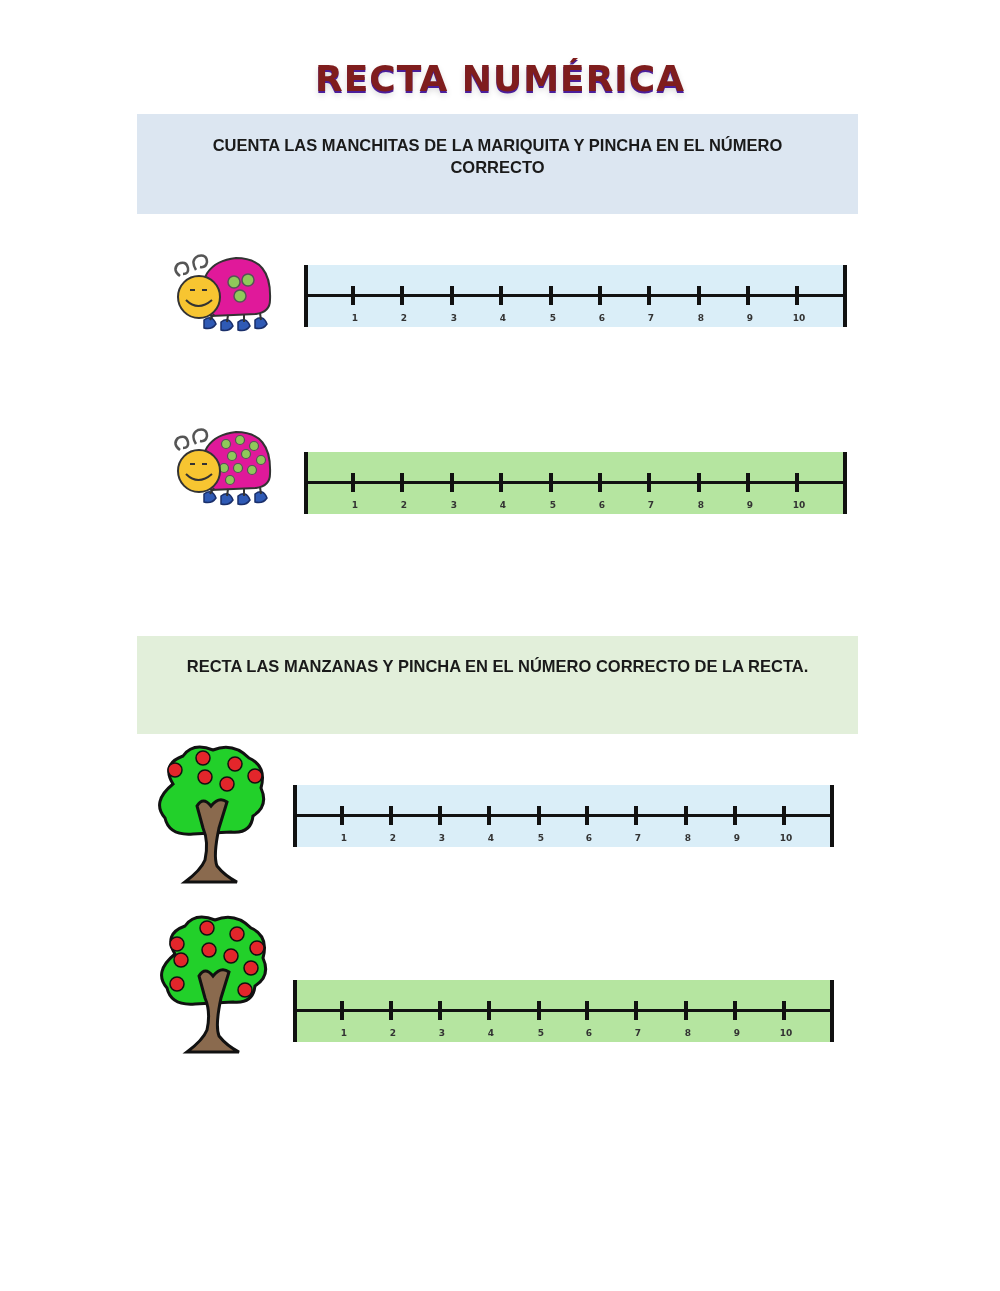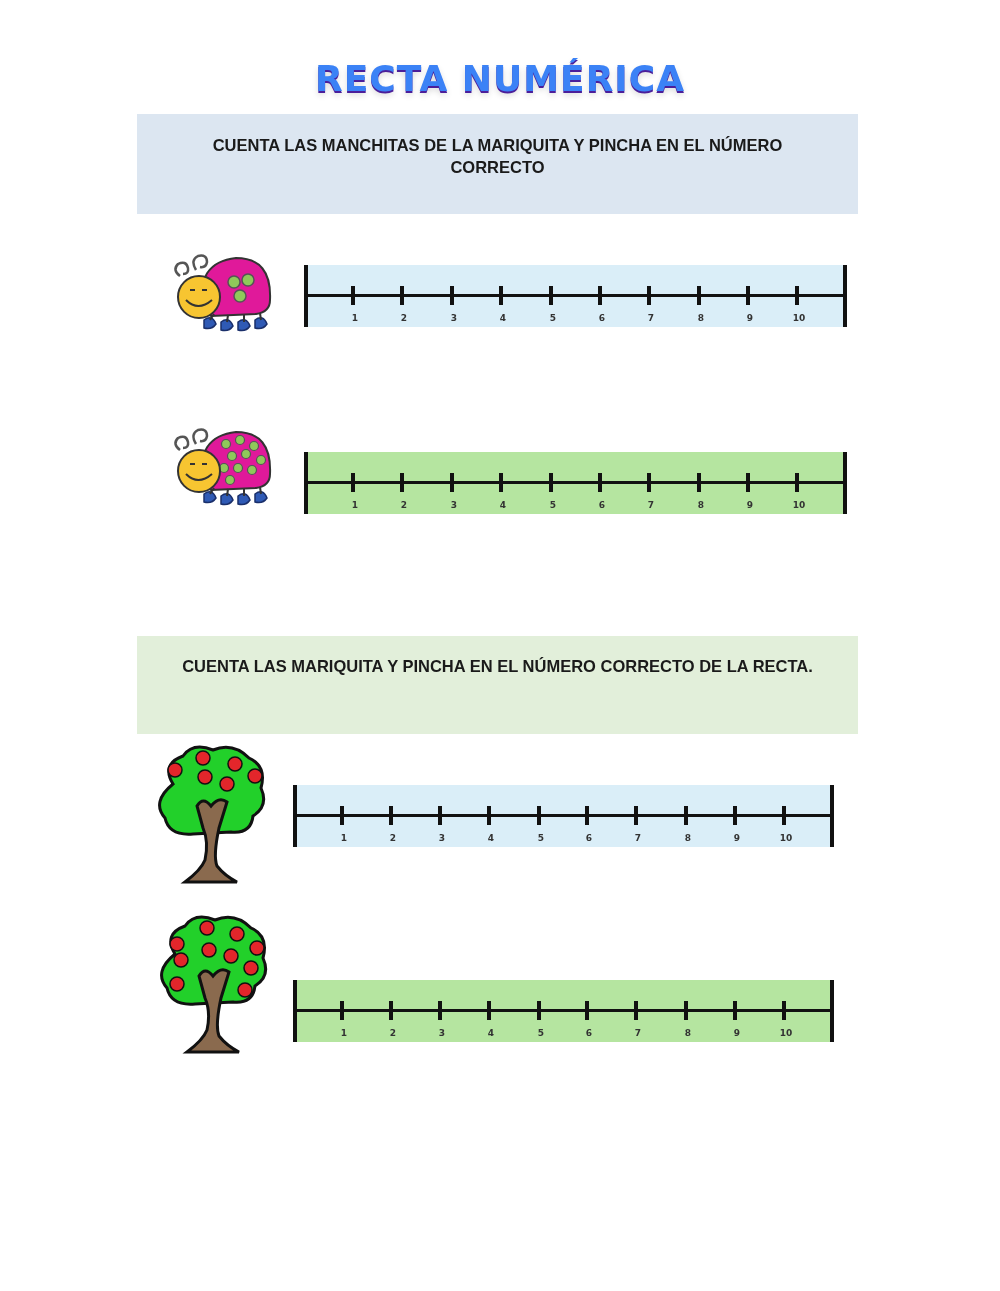--- a/index.html
+++ b/index.html
@@ -1,20 +1,20 @@
 <!DOCTYPE html>
 <html><head>
   <meta charset="utf-8">
   <style>
     html, body { margin: 0; padding: 0; background: #ffffff; }
     body { width: 1000px; height: 1291px; position: relative; overflow: hidden; font-family: "Liberation Sans", sans-serif; }
     .title {
       position: absolute; left: 0; width: 1000px; top: 58px; text-align: center;
       font-family: "DejaVu Sans", sans-serif; font-weight: bold; font-size: 36px;
-      letter-spacing: 1px; color: #3b82f6;
+      letter-spacing: 1px; color: #7f1d1d;
       text-shadow: 0 2px 0 #4b1e9a, 0 4px 6px rgba(0,0,0,0.15);
     }
     .banner {
       position: absolute; left: 137px; width: 721px; box-sizing: border-box;
       padding: 20px 40px 0 40px; text-align: center;
       font-family: "Liberation Sans", sans-serif; font-weight: bold;
       font-size: 16.5px; line-height: 22px; color: #1a1a1a;
     }
     .banner.blue { top: 114px; height: 100px; background: #dce6f1; }
     .banner.green { top: 636px; height: 98px; background: #e2efda; padding-top: 19px; }
@@ -147,21 +147,21 @@
   <div class="tick" style="left:343px"></div>
     <div class="tick-label" style="left:345px">7</div>
   <div class="tick" style="left:393px"></div>
     <div class="tick-label" style="left:395px">8</div>
   <div class="tick" style="left:442px"></div>
     <div class="tick-label" style="left:444px">9</div>
   <div class="tick" style="left:491px"></div>
     <div class="tick-label" style="left:493px">10</div>
 </div>
 
-<div class="banner green">CUENTA LAS MARIQUITA Y PINCHA EN EL NÚMERO CORRECTO DE LA RECTA.</div>
+<div class="banner green">RECTA LAS MANZANAS Y PINCHA EN EL NÚMERO CORRECTO DE LA RECTA.</div>
 
 <svg class="pic" style="left:153px;top:744px" width="115" height="142" viewBox="0 0 115 142">
   <path d="M20 40 Q8 20 30 12 Q40 -2 60 6 Q80 -2 96 14 Q114 22 108 44 Q116 62 100 72 Q98 90 78 88 L40 90 Q16 92 12 74 Q-2 58 20 40 Z" fill="#22d02a" stroke="#111" stroke-width="3"></path>
   <path d="M44 62 Q50 52 58 62 Q66 52 74 58 L66 84 Q60 112 64 122 Q72 132 84 138 L32 138 Q48 126 52 116 Q56 98 50 84 Z" fill="#8a6a4e" stroke="#111" stroke-width="3"></path>
   <g fill="#e3262b" stroke="#111" stroke-width="1.5">
     <circle cx="22" cy="26" r="7"></circle>
       <circle cx="50" cy="14" r="7"></circle>
       <circle cx="82" cy="20" r="7"></circle>
     <circle cx="52" cy="33" r="7"></circle>
       <circle cx="74" cy="40" r="7"></circle>

